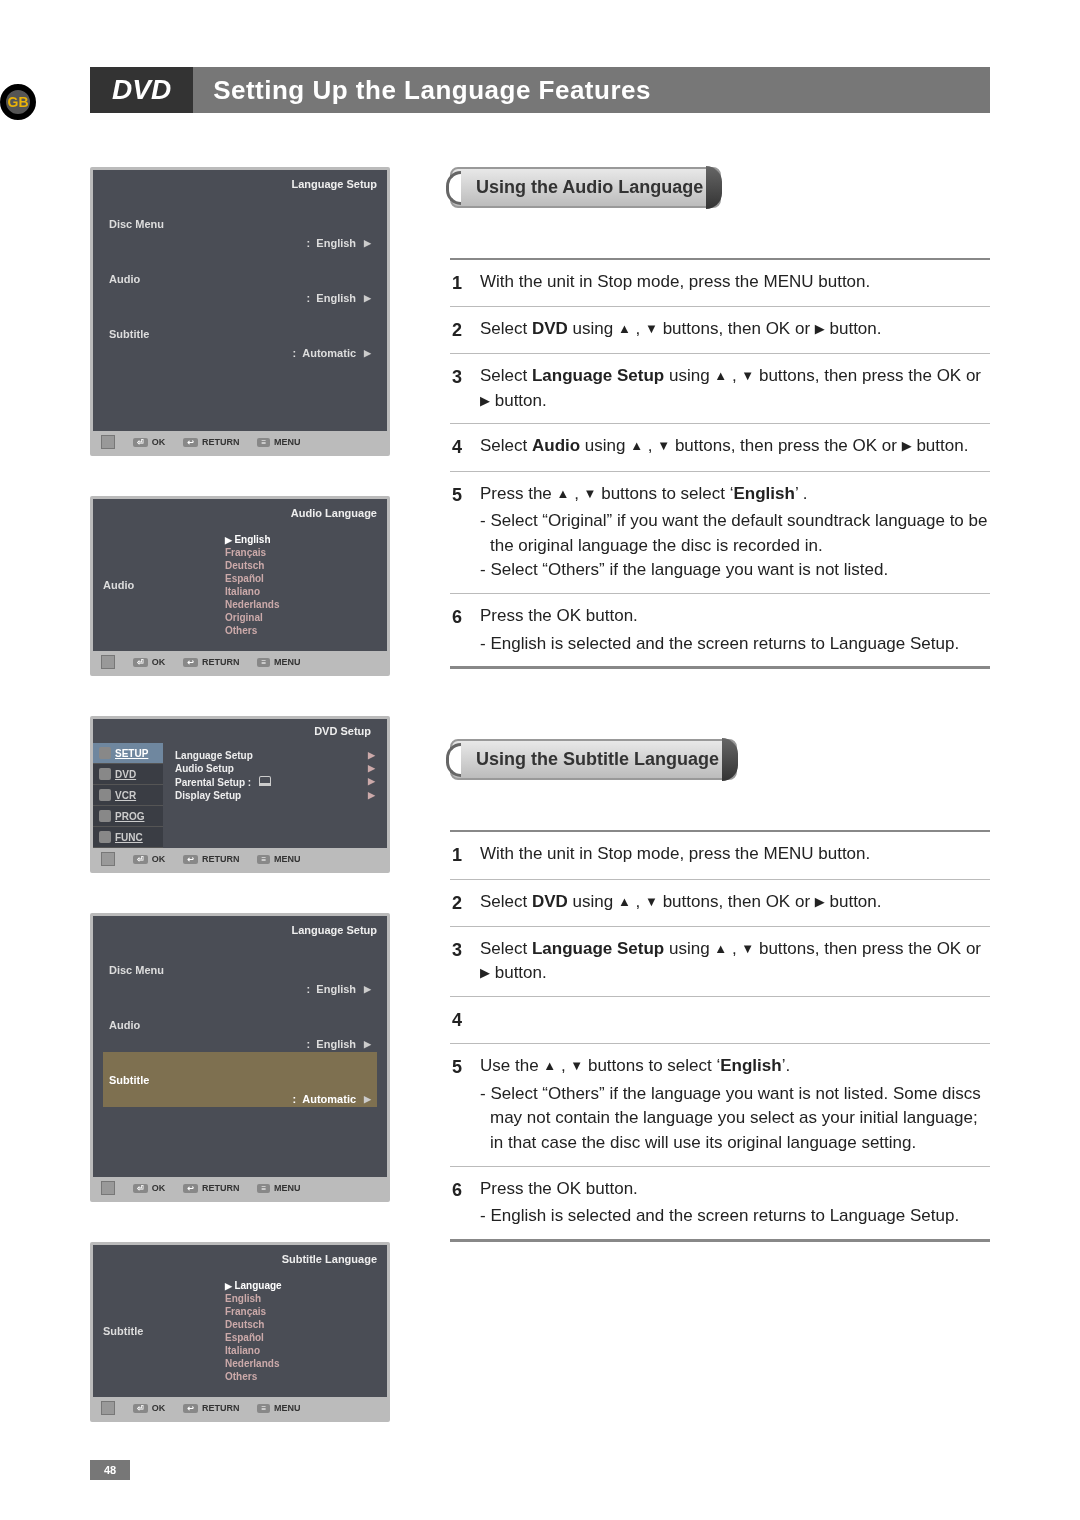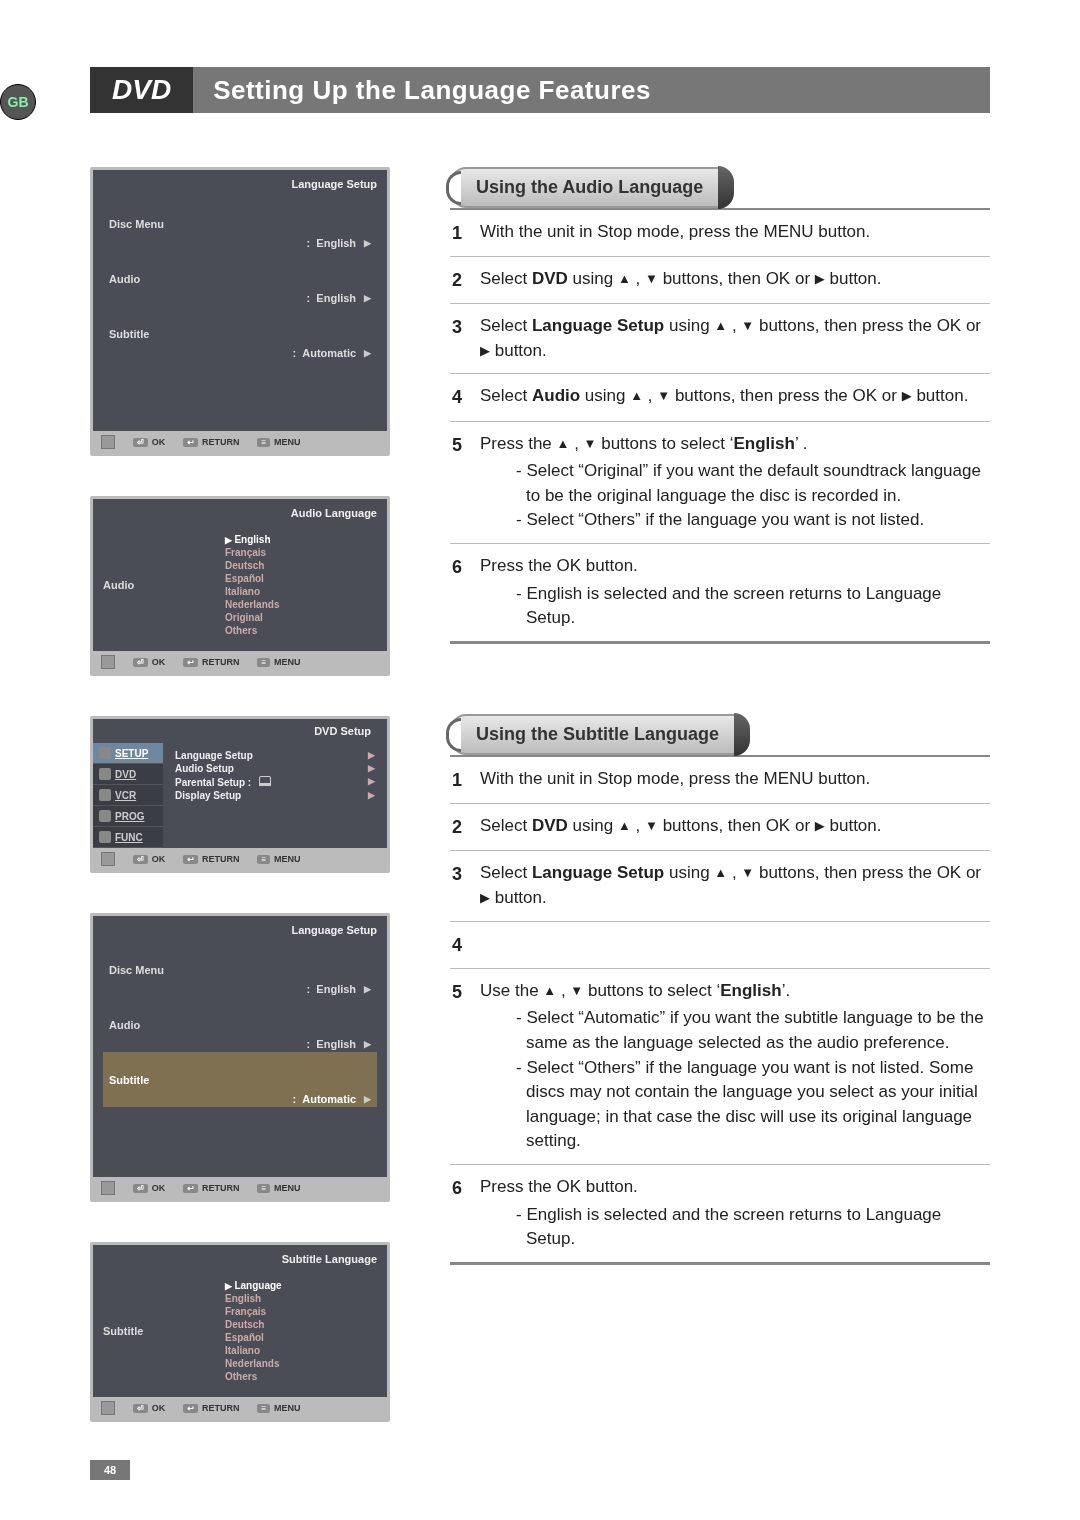--- a/index.html
+++ b/index.html
@@ -8,22 +8,22 @@
     background: #fff;
     width: 1080px;
     height: 1520px;
     position: relative;
     color: #222;
   }
   .gb-badge {
     position: absolute;
     left: 0; top: 84px;
     background: #555;
-    color: #86efac;
-    border: 1px solid #000000;
+    color: #eab308;
+    border: 6px solid #000000;
     border-radius: 50%;
     width: 36px; height: 36px;
     display: flex; align-items: center; justify-content: center;
     font-size: 14px; font-weight: bold;
   }
   .page {
     position: absolute;
     left: 90px; top: 67px;
     width: 900px;
   }
@@ -122,25 +122,26 @@
   .side-tab .ico { width:12px;height:12px; background:#888; border-radius:2px; flex:0 0 12px;}
   .setup-main { flex:1; padding:6px 8px;}
   .setup-main .setup-row { display:flex; justify-content:space-between; padding:1px 4px; font-weight:bold; font-size:10px; color:#eee;}
   .setup-main .setup-row .tri{color:#caa;}
   
   .section-pill {
     position: relative;
     display: inline-block;
     background: linear-gradient(#e8e8e8, #bcbcbc);
     border: 2px solid #999;
-    border-radius: 16px;
-    padding: 8px 28px 8px 24px;
+    border-radius: 8px;
+    padding: 8px 16px 8px 24px;
     font-weight: bold;
     font-size: 18px;
     color: #333;
+    margin-bottom: 50px;
   }
   .section-pill::before {
     content:"";
     position:absolute; left:-6px; top:50%; transform:translateY(-50%);
     width:12px; height:28px; border:3px solid #666; border-right:none;
     border-radius: 16px 0 0 16px; background:#fff;
   }
   .section-pill::after {
     content:"";
     position:absolute; right:-3px; top:-3px; bottom:-3px; width:16px;
@@ -161,21 +162,21 @@
   .step:last-child { border-bottom: 3px solid #888;}
   .step .num {
     flex: 0 0 28px;
     font-weight: bold;
     font-size: 18px;
   }
   .step .body { flex:1; }
   .step .body b { font-weight:bold; }
   .arrow { font-size: 13px; position:relative; top:-1px;}
   .sublist { margin-top:3px; }
-  .sublist div { padding-left:10px; text-indent:-10px;margin-left:36px;}
+  .sublist div { padding-left:10px; text-indent:-10px;}
   .page-num-footer {
     position:absolute;
     left:90px; bottom:40px;
     background:#777; color:#fff;
     font-weight:bold; font-size:11px;
     padding:4px 14px;
   }
   .lock-ico { display:inline-block; width:12px; height:10px; border:1px solid #ccc; border-bottom-width:3px; border-radius:2px 2px 0 0;}
 </style>
 </head>
@@ -457,21 +458,20 @@
           <div class="step">
             <div class="num">3</div>
             <div class="body">Select <b>Language Setup</b> using <span class="arrow">▲</span> , <span class="arrow">▼</span> buttons, then press the OK or <span class="arrow">▶</span> button.</div>
           </div>
           <div class="step">
             <div class="num">4</div>
           </div>
           <div class="step">
             <div class="num">5</div>
             <div class="body">Use the <span class="arrow">▲</span> , <span class="arrow">▼</span> buttons to select ‘<b>English</b>’.<div class="sublist">
-                <div>- Select “Automatic” if you want the subtitle language to be the same as the language selected as the audio preference.</div>
                 <div>- Select “Others” if the language you want is not listed. Some discs may not contain the language you select as your initial language; in that case the disc will use its original language setting.</div>
               </div></div>
           </div>
           <div class="step">
             <div class="num">6</div>
             <div class="body">Press the OK button.<div class="sublist">
                 <div>- English is selected and the screen returns to Language Setup.</div>
               </div></div>
           </div>
         </div>

